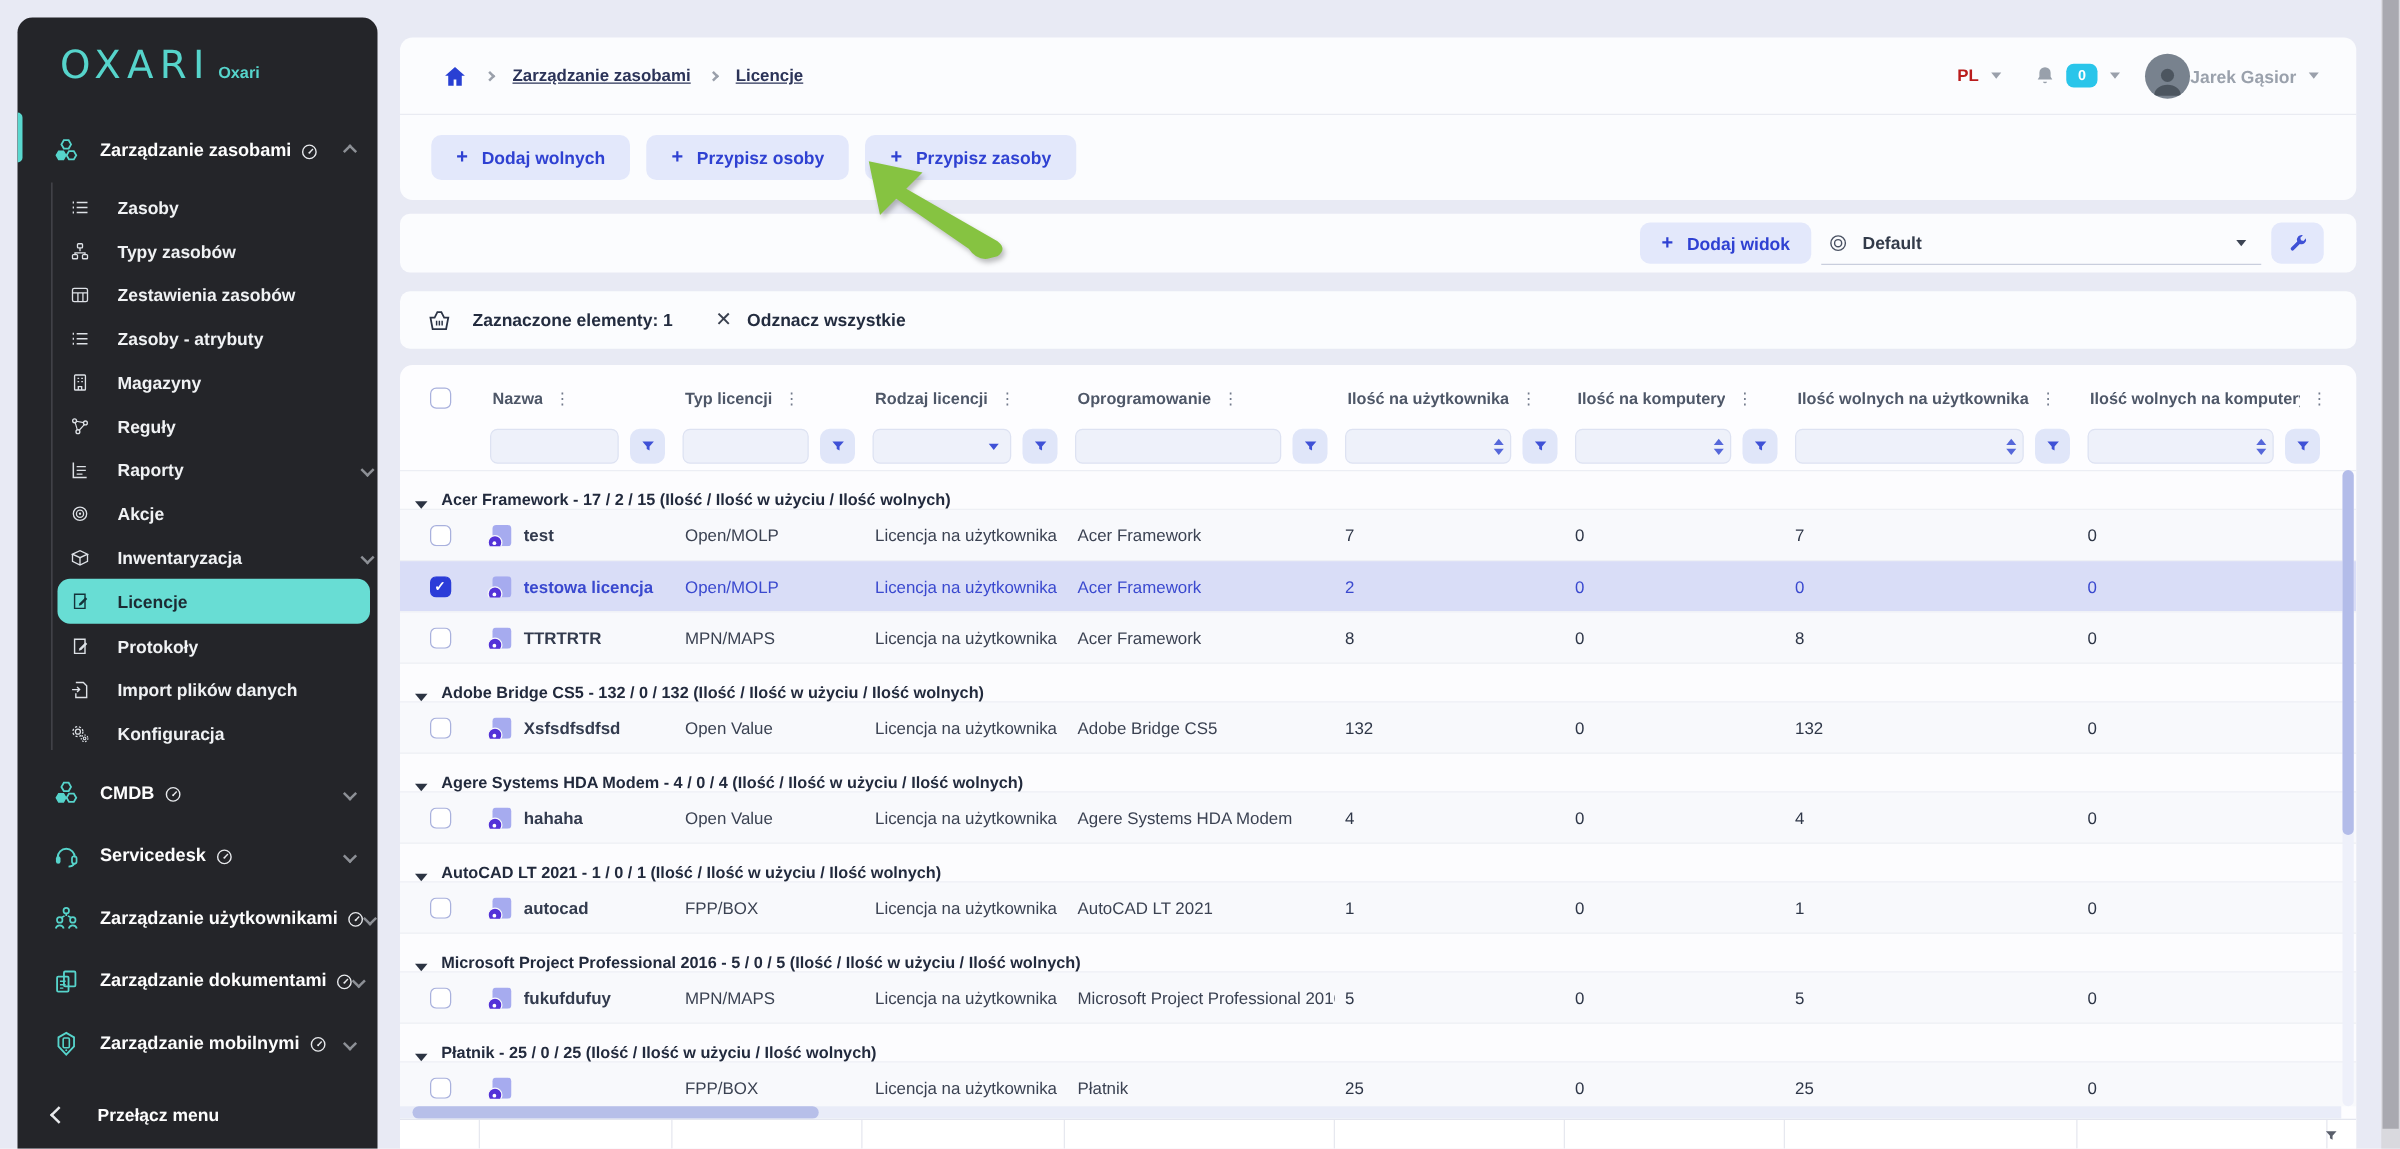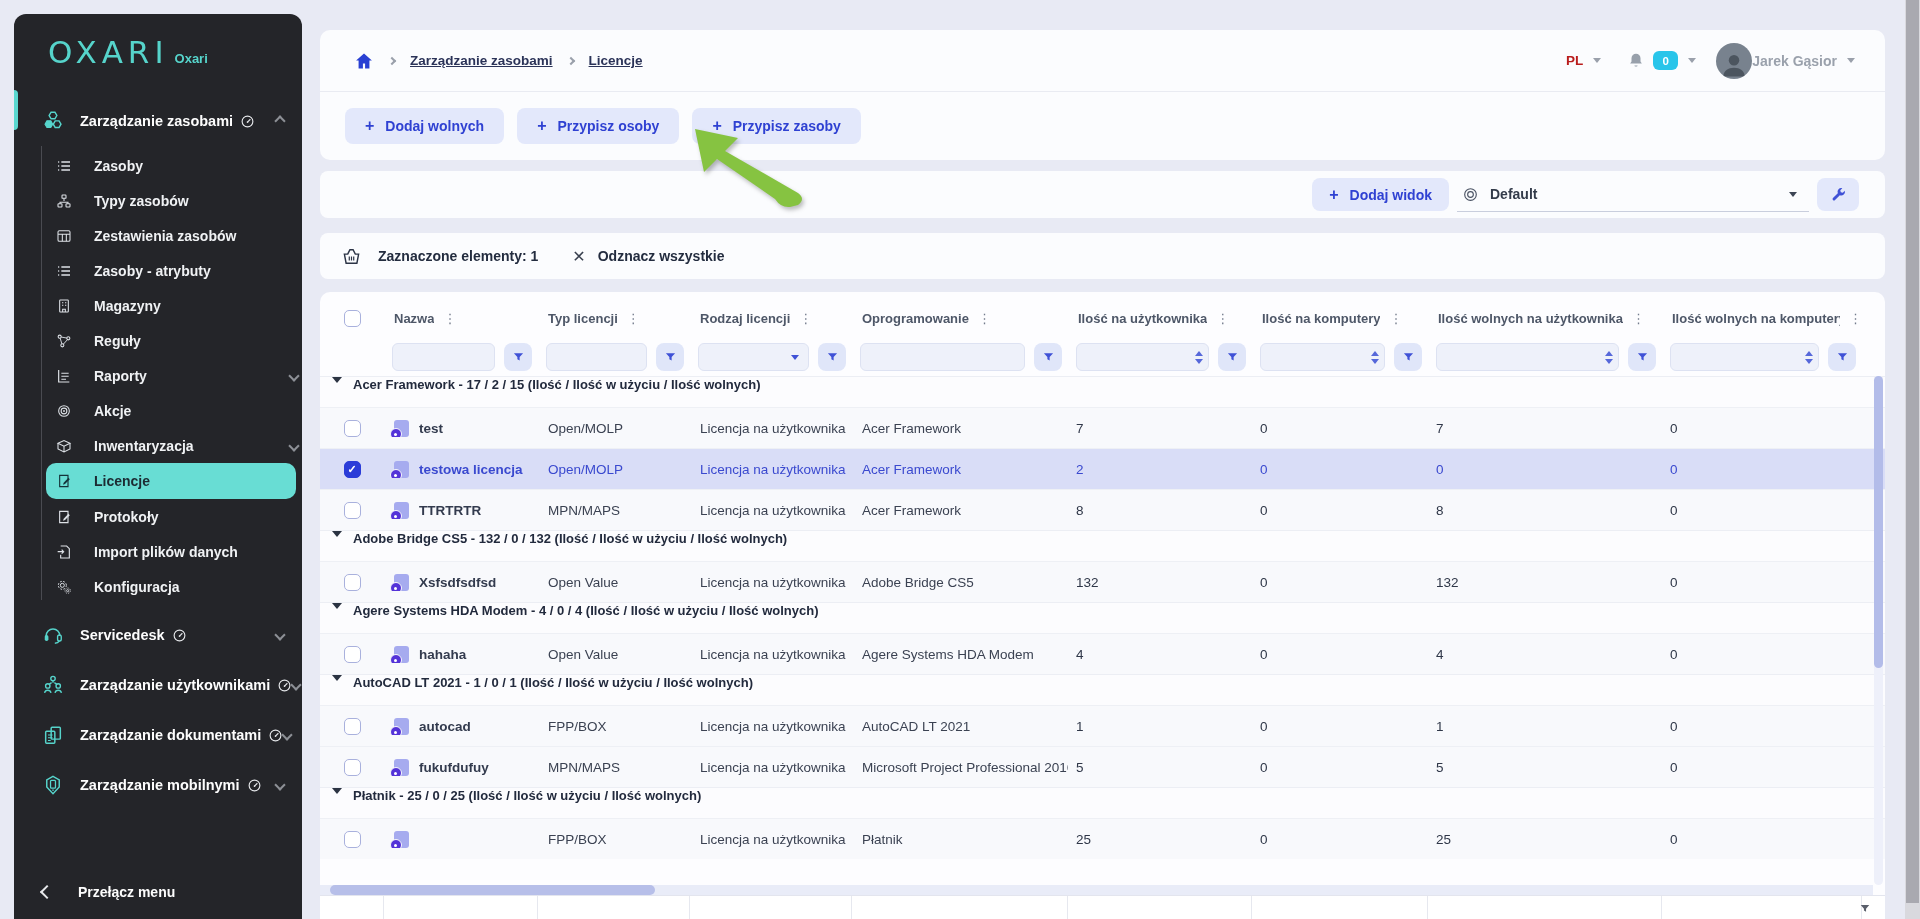--- a/index.html
+++ b/index.html
@@ -109,21 +109,21 @@
   .fbtn { width:28px; height:28px; background:#e0e6f9; border-radius:8px; flex:none; margin-right:6px;
     display:flex; align-items:center; justify-content:center; cursor:pointer; }
   .fbtn svg { width:13px; height:13px; color:#3f51d6; }
   .spin { display:flex; flex-direction:column; gap:3px; align-items:center; cursor:pointer; }
   .spin i { width:0; height:0; border-left:4px solid transparent; border-right:4px solid transparent; }
   .spin .u { border-bottom:5px solid #5668da; }
   .spin .d { border-top:5px solid #5668da; }
   .fsel-caret { border-top-color:#3f51d6; margin-right:4px; cursor:pointer; }
 
   .grid-rows { position:relative; height:509px; overflow:hidden; }
-  .grow { display:flex; align-items:flex-start; height:31px; border-top:1px solid #eceef4;
+  .grow { display:flex; align-items:flex-end; height:31px; border-top:1px solid #eceef4;
     background:#fcfcfe; padding-left:12px; cursor:pointer; }
   .tri-down { width:0; height:0; border-left:5px solid transparent; border-right:5px solid transparent;
     border-top:6px solid #2b3342; flex:none; }
   .glabel { font-size:13px; font-weight:700; color:#222a3d; margin-left:11px; white-space:nowrap; }
   .row { display:flex; align-items:center; height:41px; border-top:1px solid #eef0f5; background:#f8f9fc; cursor:pointer; }
   .row.selected { background:#d9ddf7; }
   .cell { flex:none; padding-left:10px; font-size:13.5px; color:#3b4252; white-space:nowrap; overflow:hidden; display:flex; align-items:center; }
   .cell.num { color:#2f3748; padding-left:8px; }
   .row.selected .cell { color:#3a49cf; }
   .docbadge { width:15px; height:17px; background:#a6abef; border-radius:3px; position:relative; flex:none; margin-right:10px; }
@@ -396,20 +396,35 @@
           <div class="sub-lb">Import plików danych</div>
         </div>
         <div class="nav-sub">
           <div class="sub-ic">
             <svg class="ic">
               <use href="#config-icon"></use>
             </svg>
           </div>
           <div class="sub-lb">Konfiguracja</div>
         </div>
+      </div>
+      <div class="nav-top">
+        <div class="nav-ic">
+          <svg class="ic">
+            <use href="#modules-icon"></use>
+          </svg>
+        </div>
+        <div class="nav-lb">CMDB</div>
+        <div class="gauge">
+          <svg class="ic">
+            <use href="#gauge-icon"></use>
+          </svg>
+        </div>
+        <div class="spacer"></div>
+        <div class="chev down"></div>
       </div>
       <div class="nav-top">
         <div class="nav-ic">
           <svg class="ic">
             <use href="#headset-icon"></use>
           </svg>
         </div>
         <div class="nav-lb">Servicedesk</div>
         <div class="gauge">
           <svg class="ic">
@@ -791,20 +806,24 @@
           <div class="docbadge"></div>
           <div class="name-txt">autocad</div>
         </div>
         <div class="cell" style="width: 152px;">FPP/BOX</div>
         <div class="cell" style="width: 162px;">Licencja na użytkownika</div>
         <div class="cell" style="width: 216px;">AutoCAD LT 2021</div>
         <div class="cell num" style="width: 184px;">1</div>
         <div class="cell num" style="width: 176px;">0</div>
         <div class="cell num" style="width: 234px;">1</div>
         <div class="cell num" style="width: 200px;">0</div>
+      </div>
+      <div class="grow">
+        <div class="tri-down"></div>
+        <div class="glabel">Microsoft Project Professional 2016 - 5 / 0 / 5 (Ilość / Ilość w użyciu / Ilość wolnych)</div>
       </div>
       <div class="row">
         <div class="cell c-select" style="width: 64px;">
           <div class="cbx"></div>
         </div>
         <div class="cell" style="width: 154px;">
           <div class="docbadge"></div>
           <div class="name-txt">fukufdufuy</div>
         </div>
         <div class="cell" style="width: 152px;">MPN/MAPS</div>

